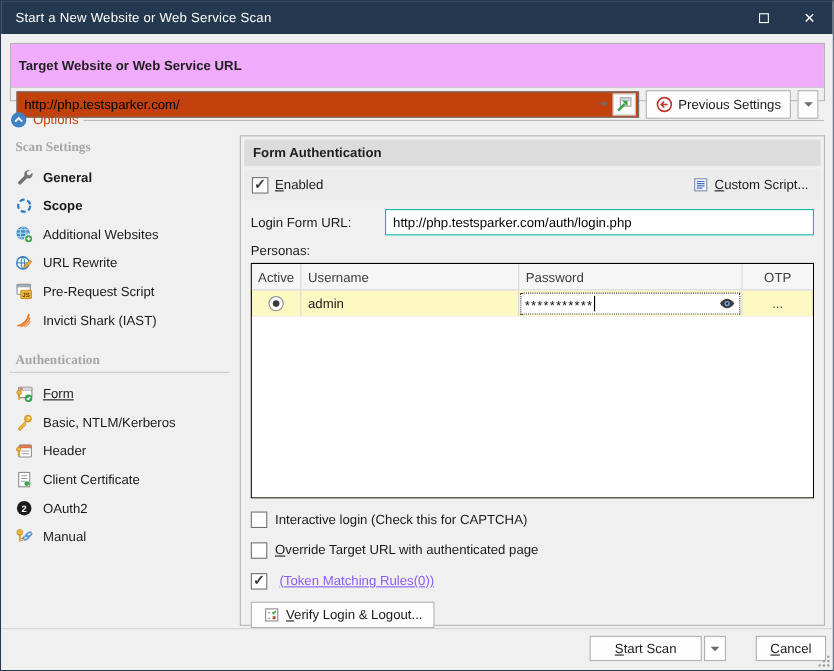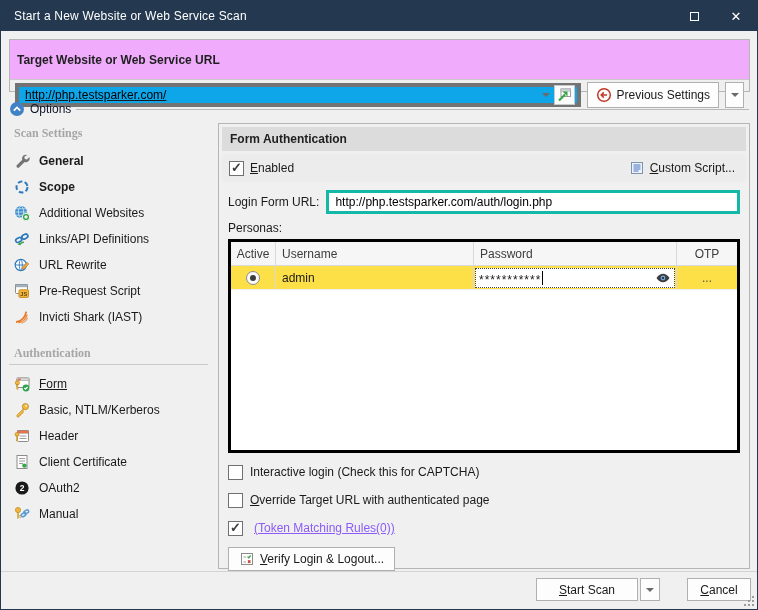--- a/index.html
+++ b/index.html
@@ -19,38 +19,38 @@
   .close-glyph { font-size:13px; line-height:1; }
 
   .client { position:absolute; left:0; top:30px; right:0; bottom:0; background:#f0f0f0; }
 
   
   .target-group { position:absolute; left:8px; top:8px; width:741px; height:53px;
                   border:1px solid #b5b5b5; background:#efefef; }
   .target-header { height:40px; background:#f0abfc; display:flex; align-items:center;
                    padding-left:7px; font-weight:bold; color:#1f1f1f; border-bottom:1px solid #c9c9c9;}
   .target-body { height:29px; display:flex; align-items:center; padding:0 5px; gap:6px; }
-  .url-combo { flex:1; height:24px; background:#0ea5e9; border:4px solid #737373;
-               display:flex; align-items:center;text-decoration:underline; }
+  .url-combo { flex:1; height:24px; background:#c2410c; border:1px solid #737373;
+               display:flex; align-items:center; }
   .url-combo .url-text { flex:1; border:0; outline:none; padding:0 6px; font:12px "Liberation Sans",sans-serif; background:transparent; }
   .dd-arrow { width:0; height:0; border-left:4px solid transparent; border-right:4px solid transparent;
               border-top:4px solid #6b6b6b; }
   .combo-dd { width:16px; display:flex; justify-content:center; align-items:center; height:100%; }
   .goto-btn { width:21px; height:20px; margin-right:2px; border:1px solid #c9c9c9; background:#fbfbfb;
               display:flex; align-items:center; justify-content:center; }
   .btn { background:#fdfdfd; border:1px solid #b0b0b0; display:flex; align-items:center;
          justify-content:center; gap:5px; color:#1a1a1a; }
   .prev-btn { height:26px; padding:0 8px; }
   .prev-dd { width:19px; height:26px; }
 
   
   .options-row { position:absolute; left:8px; top:70px; right:8px; height:16px;
                  display:flex; align-items:center; gap:5px; }
   .options-row .rule { flex:1; height:1px; background:#b9b9b9; margin-top:1px; }
-  .options-label { color:#0f172a; }
+  .options-label { color:#c2410c; }
 
   
   .sidebar { position:absolute; left:0; top:90px; width:217px; bottom:40px; }
   .side-section-title { margin:3px 0 6px 13px; height:18px; line-height:18px;
                         font-weight:bold; color:#a6a6a6;font-family:Liberation Serif, serif; }
   .side-section-title.auth { margin-top:14px; margin-bottom:0; }
   .side-divider { height:1px; background:#c9c9c9; margin:2px 10px 6px 8px; }
   .side-item { height:26px; display:flex; align-items:center; gap:9px; padding-left:13px; cursor:default; }
   .side-item .lbl { white-space:nowrap; }
   .side-item.bold .lbl { font-weight:bold; }
@@ -66,25 +66,25 @@
                  align-items:center; justify-content:space-between; padding:0 7px; }
   .hgroup { display:flex; align-items:center; gap:6px; }
   .checkbox { width:15px; height:15px; background:#fff; border:1px solid #707070;
               position:relative; flex:0 0 15px; }
   .checkbox.checked::after { content:"✓"; position:absolute; left:1px; top:-2px;
                              font-size:13px; font-weight:bold; color:#3d3d3d; }
   .flat-btn { display:flex; align-items:center; gap:5px; padding:2px 4px; }
   .u { text-decoration:underline; }
 
   .login-row { margin:8px 9px 0; display:flex; align-items:center; gap:7px; }
-  .text-input { flex:1; height:24px; background:#fff; border:3px solid #14b8a6;
-                padding:0 6px; font:12px "Liberation Sans",sans-serif; outline:none; }
+  .text-input { flex:1; height:24px; background:#fff; border:1px solid #14b8a6;
+                padding:0 6px; font:12px "Liberation Sans",sans-serif; outline:none;margin-left:24px; }
   .personas-label { margin:7px 9px 0; }
 
-  .personas-table { margin:4px 9px 0; height:214px; background:#fde047; border:3px solid #000000;
+  .personas-table { margin:4px 9px 0; height:214px; background:#fef9c3; border:1px solid #000000;
                     display:flex; flex-direction:column; }
   .t-head { display:flex; height:24px; background:#f6f6f6; border-bottom:1px solid #d9d9d9;
             color:#3c3c3c; }
   .t-row { display:flex; height:24px; border-bottom:1px solid #ededed; }
   .t-cell { display:flex; align-items:center; border-right:1px solid #d9d9d9; padding:0 6px; }
   .c-active { width:45px; justify-content:center; }
   .c-user { width:198px; }
   .c-pass { width:203px; }
   .c-otp { flex:1; justify-content:center; border-right:none; }
   .t-rest { flex:1; background:#fff; }
@@ -193,31 +193,20 @@
         <svg class="icon16" viewBox="0 0 16 16">
           <circle cx="7" cy="7" r="6" fill="#3f8cc9"></circle>
           <ellipse cx="7" cy="7" rx="2.6" ry="5.8" fill="none" stroke="#bfe0f2" stroke-width=".9"></ellipse>
           <path d="M1.2 7h11.6M2 3.8h10M2 10.2h10" stroke="#bfe0f2" stroke-width=".9" fill="none"></path>
           <circle cx="12" cy="12" r="3.7" fill="#35a546" stroke="#f0f0f0"></circle>
           <path d="M12 10.3v3.4M10.3 12h3.4" stroke="#fff" stroke-width="1.3"></path>
         </svg>
         <span class="lbl">Additional Websites</span>
       </div>
 
-      <div class="side-item">
-        <svg class="icon16" viewBox="0 0 16 16">
-          <g stroke="#2e79bd" stroke-width="1.7" fill="none">
-            <rect x="1.6" y="7" width="6.2" height="4" rx="2" transform="rotate(-28 4.7 9)"></rect>
-            <rect x="7.8" y="3.6" width="6.2" height="4" rx="2" transform="rotate(-28 10.9 5.6)"></rect>
-          </g>
-          <path d="M9.8 11L6 12.6" stroke="#35a546" stroke-width="1.4"></path>
-          <polygon points="3.6,13.8 7.2,14.2 5.6,11.6" fill="#35a546"></polygon>
-        </svg>
-        <span class="lbl">Links/API Definitions</span>
-      </div>
 
       <div class="side-item">
         <svg class="icon16" viewBox="0 0 16 16">
           <circle cx="6.8" cy="8" r="5.6" fill="#fff" stroke="#2e79bd" stroke-width="1.2"></circle>
           <path d="M1.2 8h11.2M6.8 2.4c2 1.6 2 9.6 0 11.2M6.8 2.4c-2 1.6-2 9.6 0 11.2" stroke="#2e79bd" stroke-width=".9" fill="none"></path>
           <path d="M8.6 10l4.6-4.6 1.7 1.7-4.6 4.6-2.3.6z" fill="#f2a33c" stroke="#b97c1f" stroke-width=".6"></path>
         </svg>
         <span class="lbl">URL Rewrite</span>
       </div>
 

